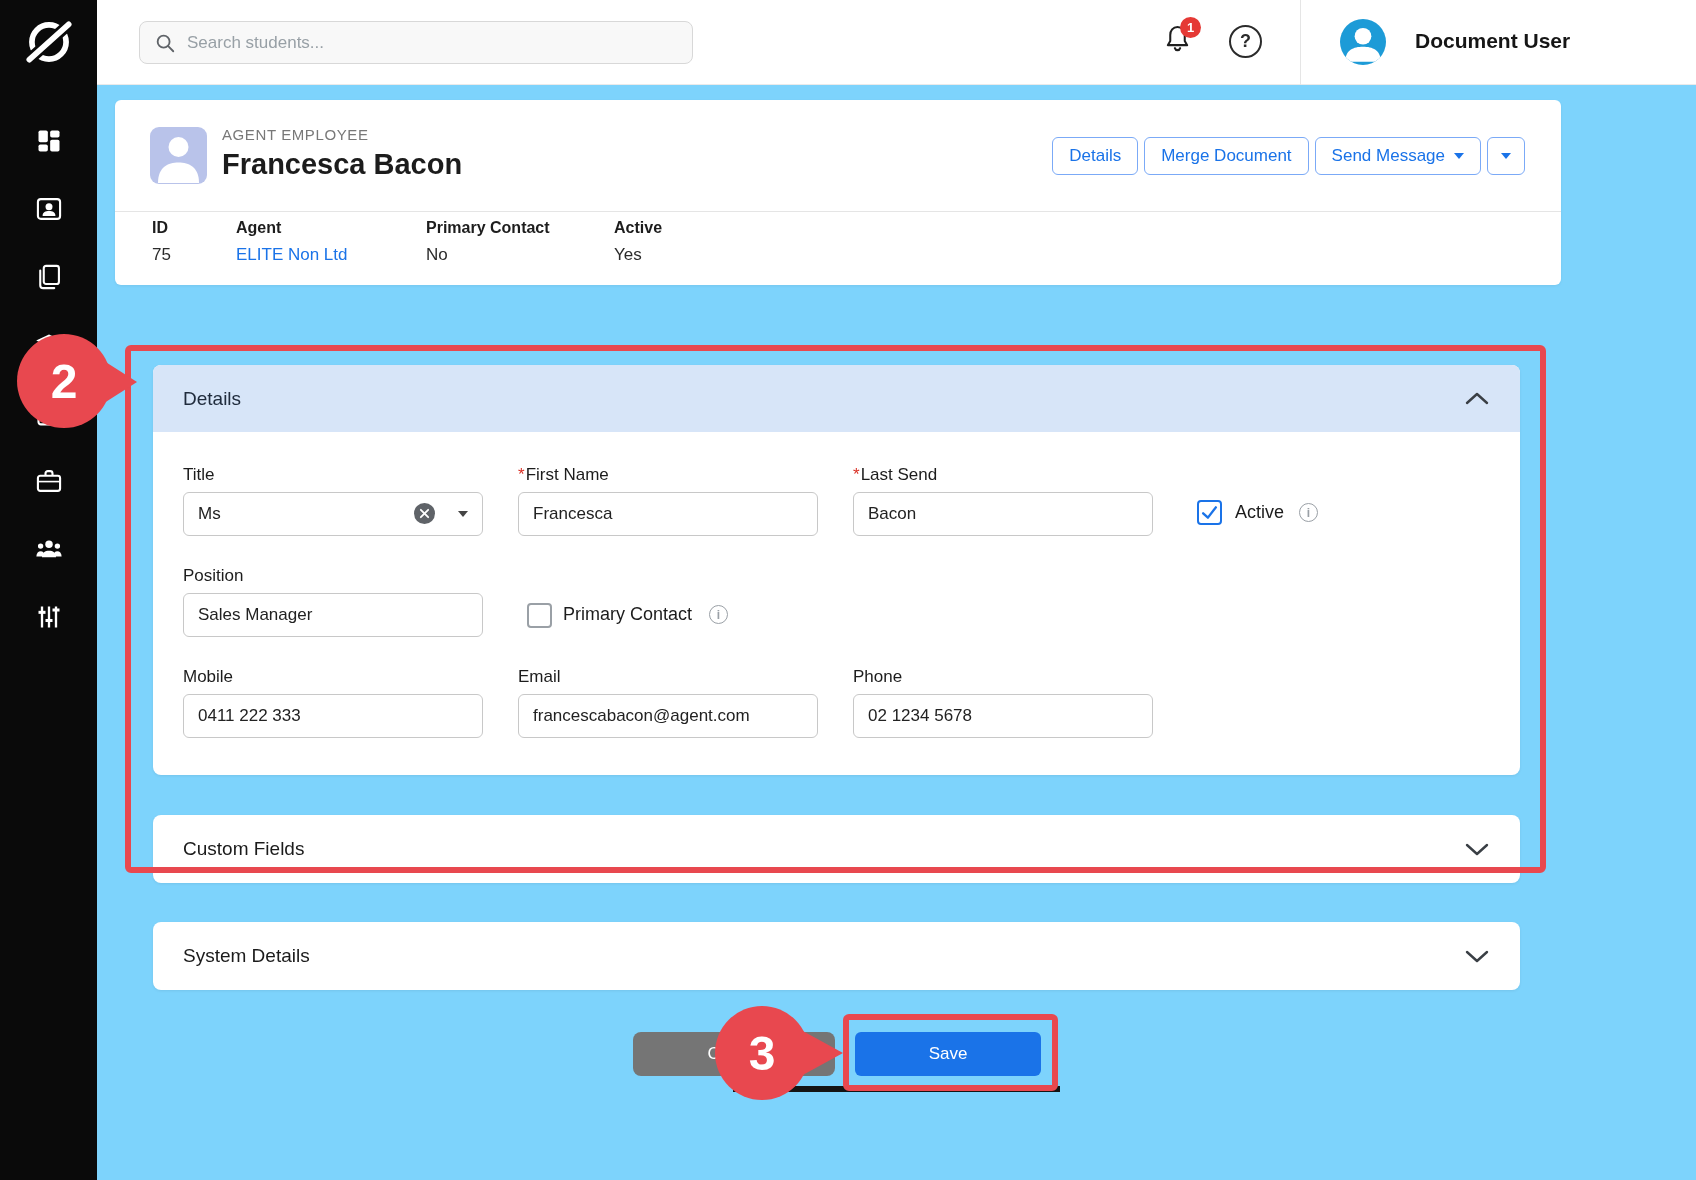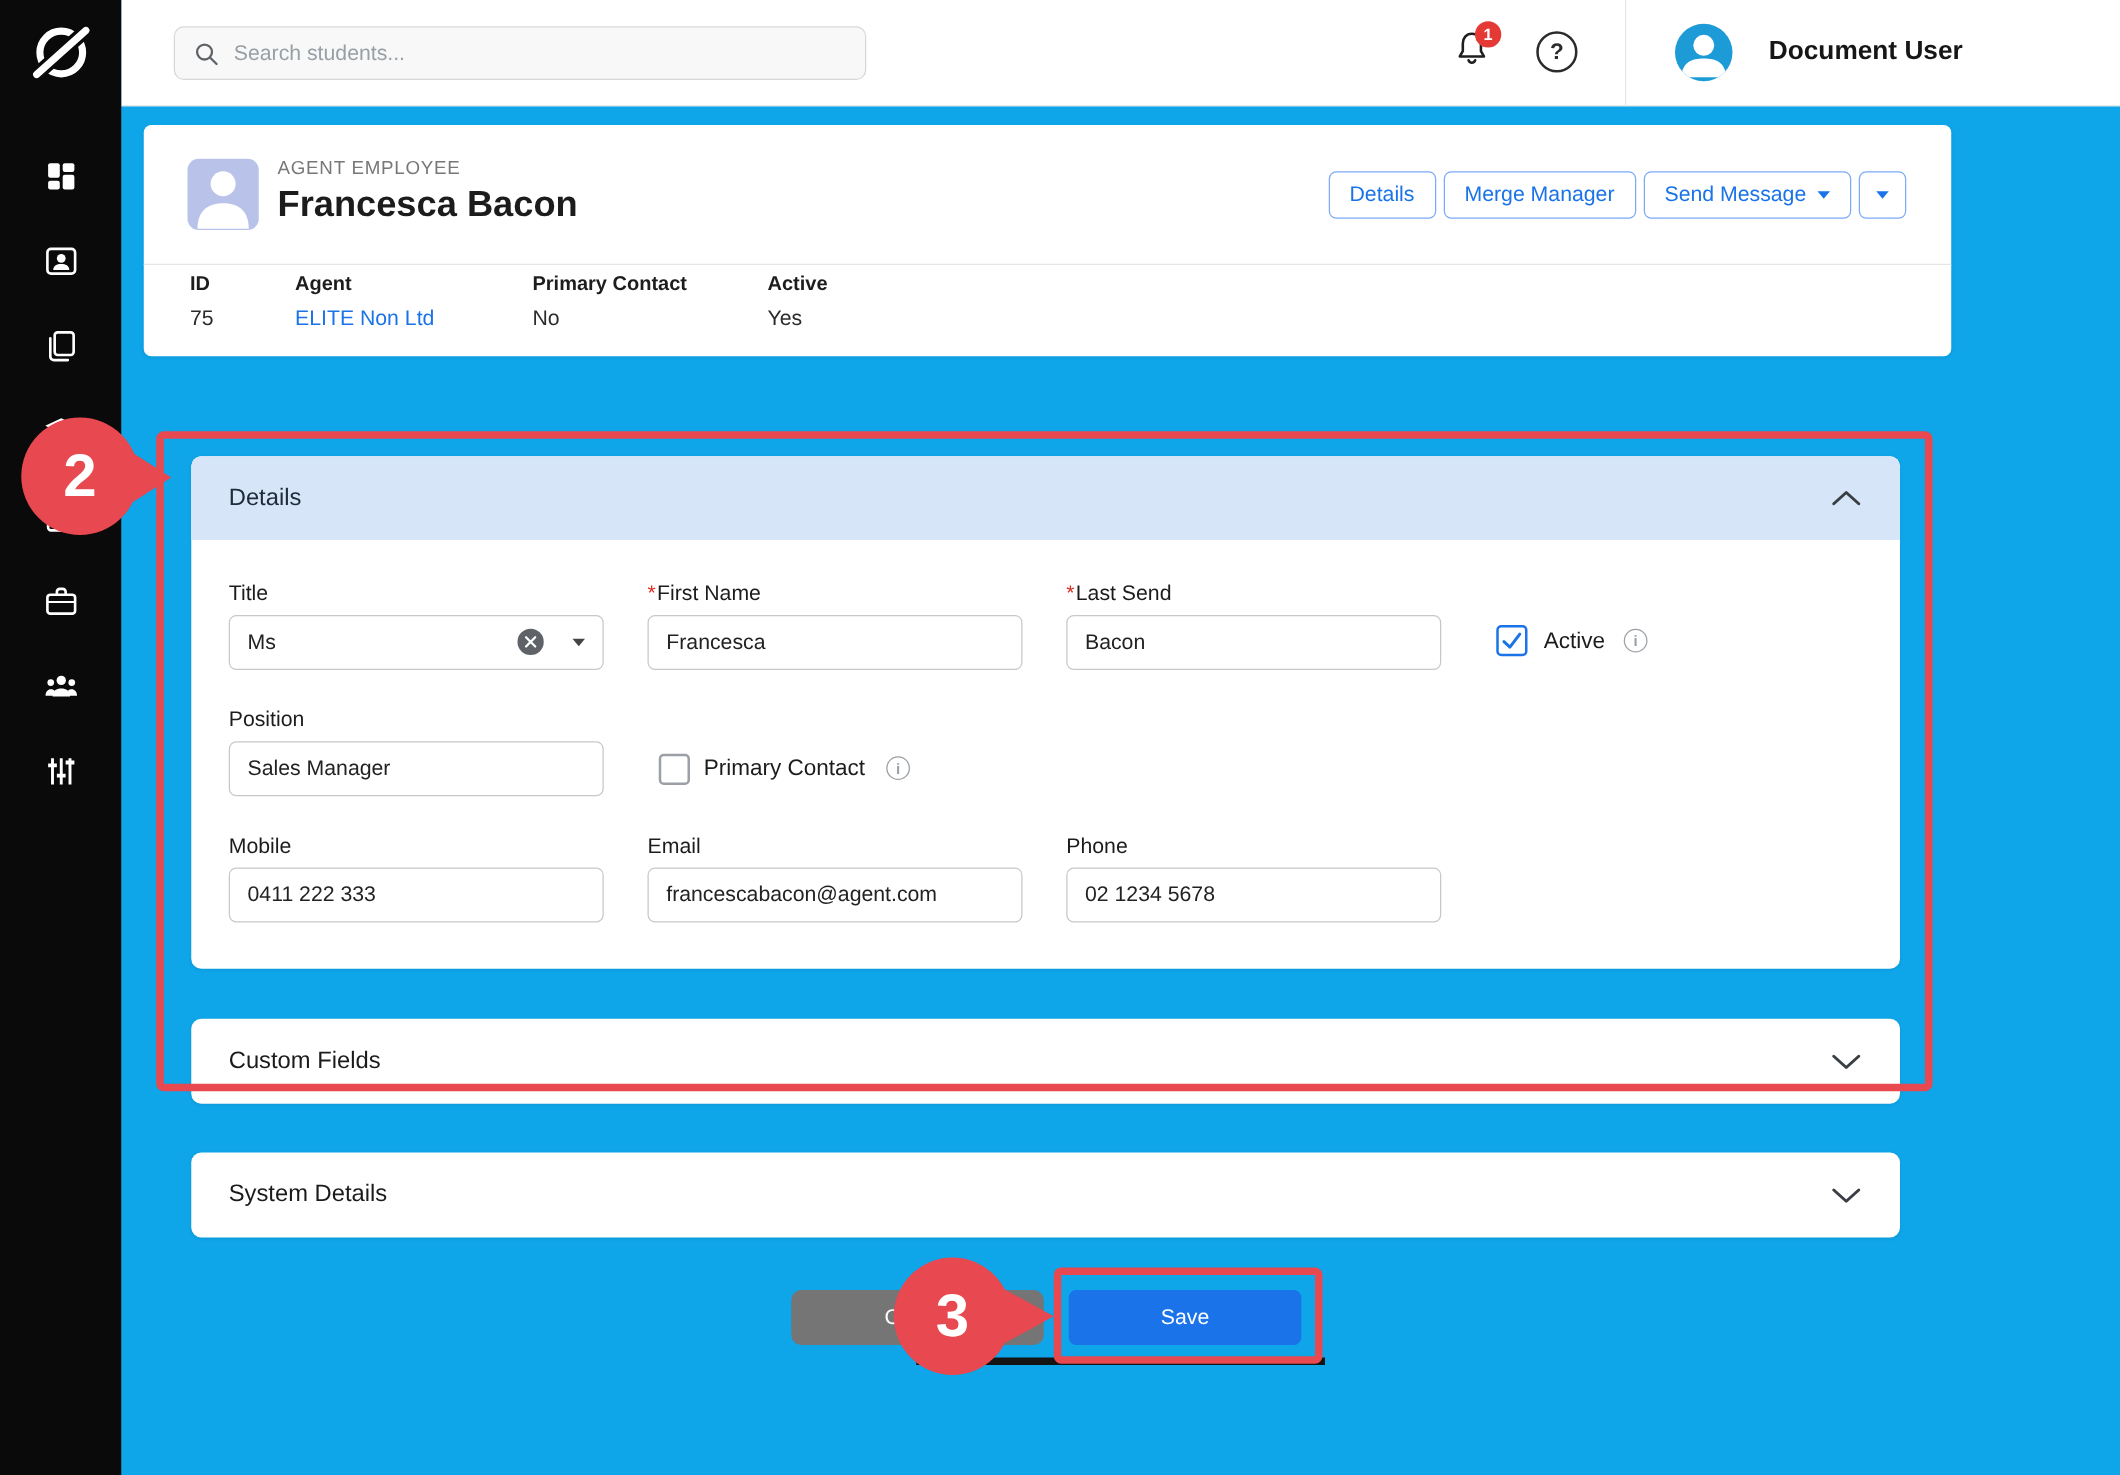--- a/index.html
+++ b/index.html
@@ -1,17 +1,17 @@
 <!DOCTYPE html>
 <html><head>
 <meta charset="utf-8">
 <style>
   * { margin:0; padding:0; box-sizing:border-box; }
   body { margin:0; background:#dcdcdc; font-family:"Liberation Sans", sans-serif; }
-  .screen { position:relative; width:1696px; height:1180px; background:#0ea5e9; overflow:hidden; font-family:"Liberation Sans", sans-serif; }
+  .screen { position:relative; width:1696px; height:1180px; background:#7dd3fc; overflow:hidden; font-family:"Liberation Sans", sans-serif; }
 
   
   .sidebar { position:absolute; left:0; top:0; width:97px; height:1180px; background:#0a0a0a; z-index:10; }
   .logo { position:absolute; top:13px; left:50%; transform:translateX(-50%); width:58px; height:58px; cursor:pointer; }
   .nav-item { position:absolute; left:0; width:97px; height:48px; display:flex; align-items:center; justify-content:center; cursor:pointer; }
 
   
   .topbar { position:absolute; left:97px; top:0; width:1599px; height:85px; background:#ffffff; border-bottom:1px solid #eaeaea; z-index:5; }
   .search-box { position:absolute; left:42px; top:21px; width:554px; height:43px; background:#f8f8f8; border:1px solid #d8d8d8; border-radius:8px; display:flex; align-items:center; gap:11px; padding:0 14px; }
   .search-box input { flex:1; border:none; outline:none; background:transparent; font-size:17px; color:#333; font-family:inherit; }
@@ -193,21 +193,21 @@
       </svg>
     </div>
     <div class="entity-type">AGENT EMPLOYEE</div>
     <div class="entity-name">Francesca Bacon</div>
 
     <div class="header-actions">
       <button class="btn-outline">
         <span>Details</span>
       </button>
       <button class="btn-outline">
-        <span>Merge Manager</span>
+        <span>Merge Document</span>
       </button>
       <button class="btn-outline">
         <span>Send Message</span>
         <span class="caret-blue"></span>
       </button>
       <button class="btn-outline btn-caret-only">
         <span class="caret-blue"></span>
       </button>
     </div>
 

